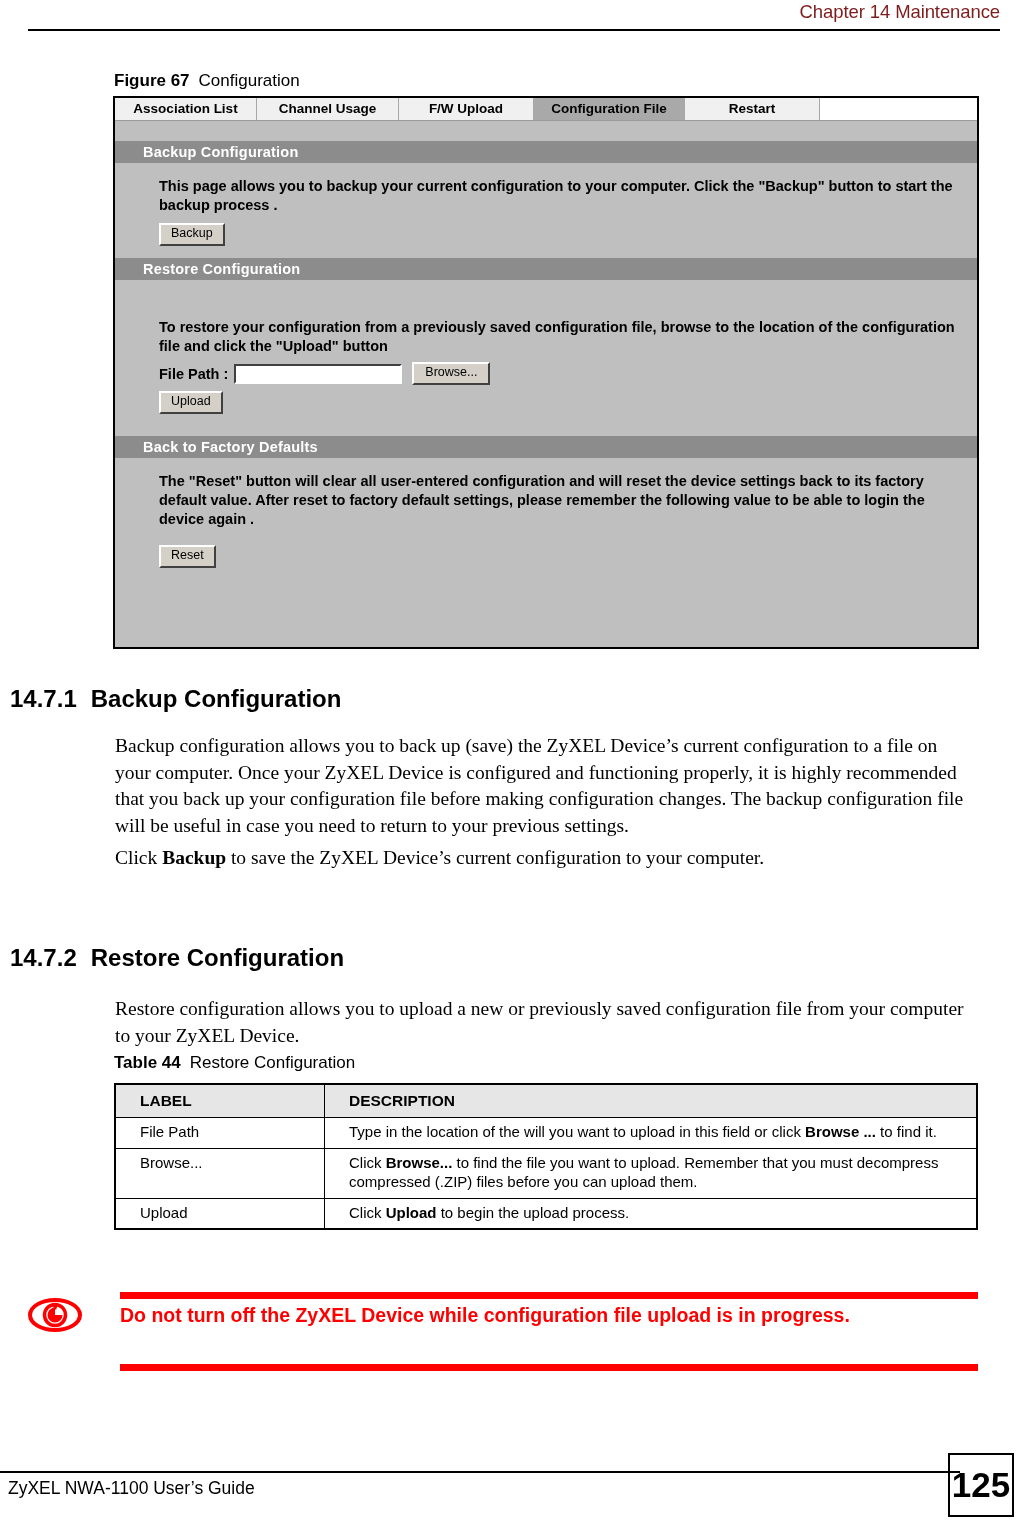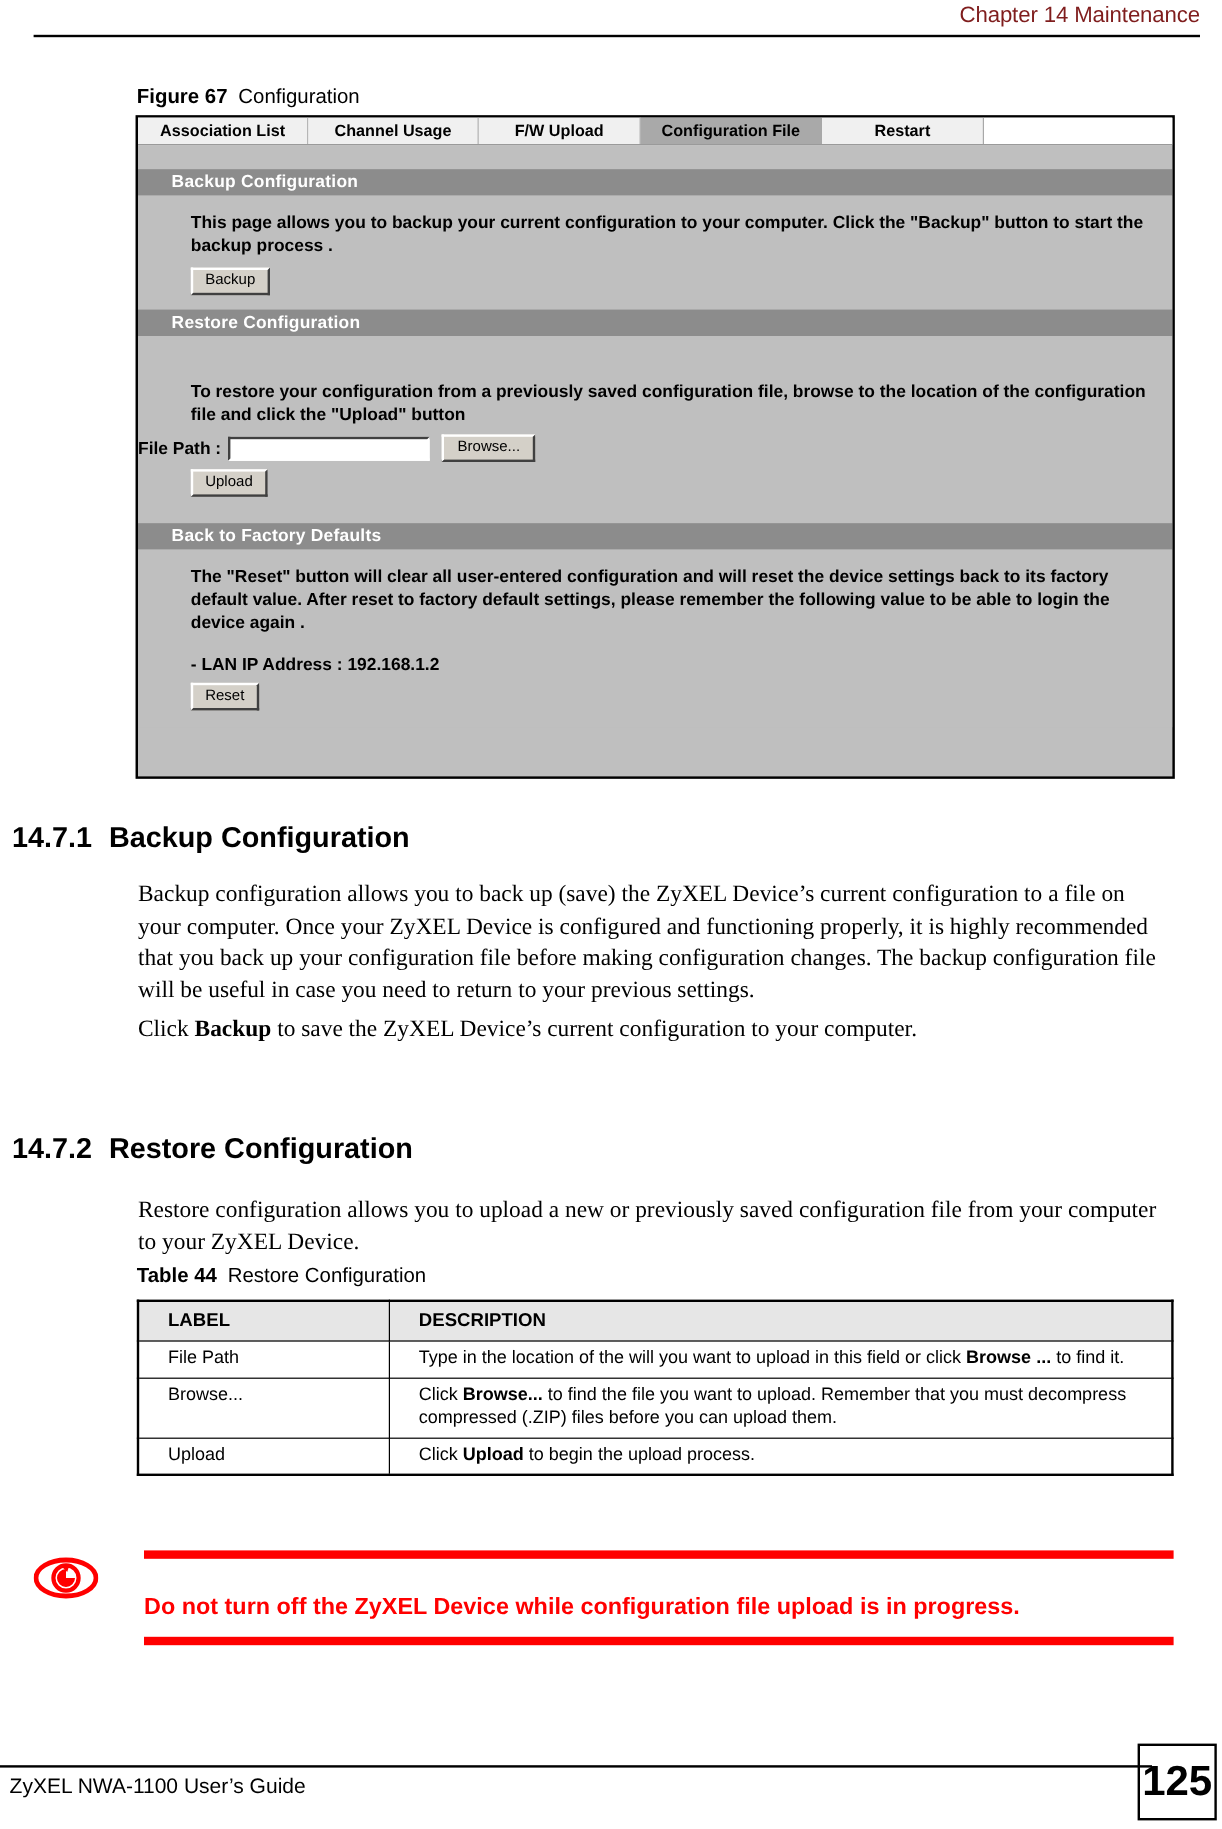--- a/index.html
+++ b/index.html
@@ -160,20 +160,21 @@
     border-left: 2px solid #404040;
     border-right: 2px solid #ffffff;
     border-bottom: 2px solid #ffffff;
     box-sizing: border-box;
     vertical-align: middle;
   }
 
   .filepath-row {
     display: flex;
     align-items: center;
+    padding-left: 44px;
     margin-top: 6px;
   }
   .filepath-label {
     font-size: 14.5px;
     font-weight: bold;
     margin-right: 6px;
     white-space: nowrap;
   }
   .filepath-input {
     width: 168px;
@@ -269,21 +270,21 @@
     left: 120px;
     width: 858px;
     height: 7px;
     background: #ff0000;
   }
   .note-rule.top { top: 12px; }
   .note-rule.bottom { top: 84px; }
   .note-text {
     position: absolute;
     left: 120px;
-    top: 48px;
+    top: 24px;
     width: 860px;
     font-family: "Liberation Sans", sans-serif;
     font-weight: bold;
     font-size: 19.5px;
     color: #ff0000;
     line-height: 1.2;
     white-space: nowrap;
   }
 
   
@@ -362,21 +363,20 @@
     </div>
     <div style="padding-left:44px;margin-top:6px;">
       <span class="win-btn">Upload</span>
     </div>
   </div>
 
   <div class="sect-bar">Back to Factory Defaults</div>
   <div class="sect-body" style="padding-top:14px;padding-bottom:14px;">
     <div class="body-text">The "Reset" button will clear all user-entered configuration and will reset the device settings back to its factory default value. After reset to factory default settings, please remember the following value to be able to login the device again .</div>
     <div class="defaults-list">
-      <div>- LAN IP Address : 192.168.1.2</div>
     </div>
     <div style="padding-left:44px;margin-top:5px;">
       <span class="win-btn">Reset</span>
     </div>
   </div>
 
 </div>
 
 <div class="h3" style="top:685px;">
   <span class="num">14.7.1</span><span>Backup Configuration</span>

